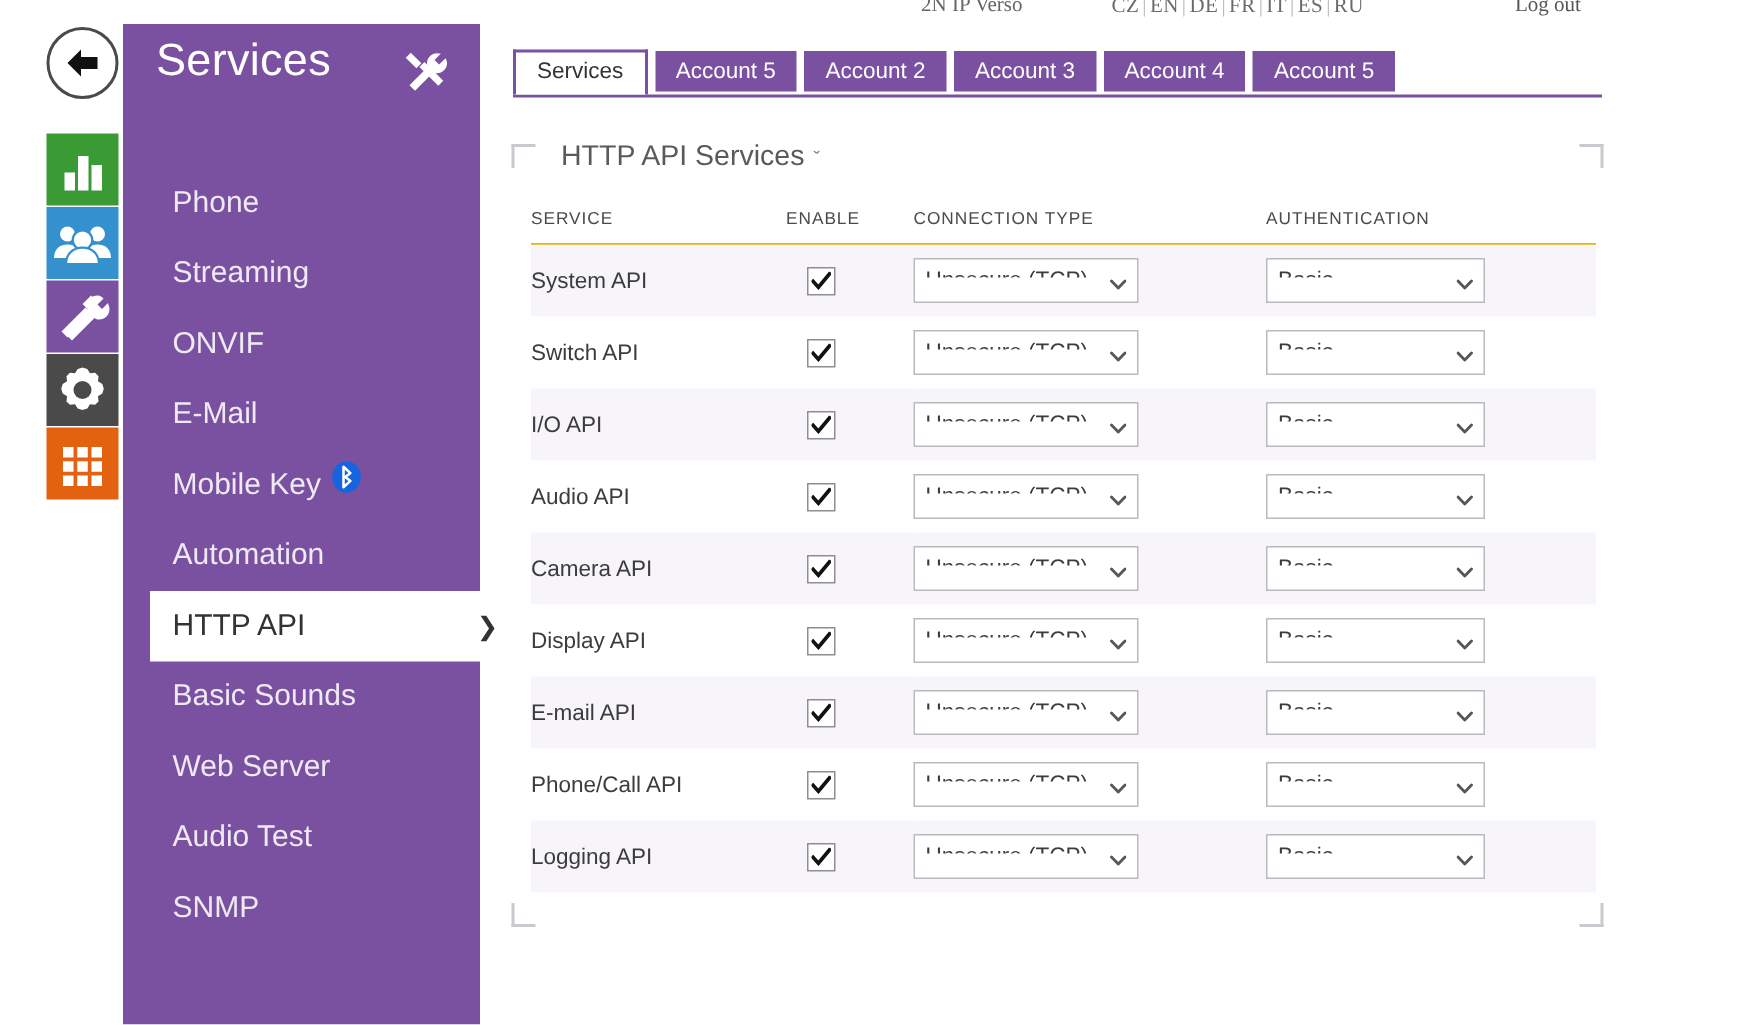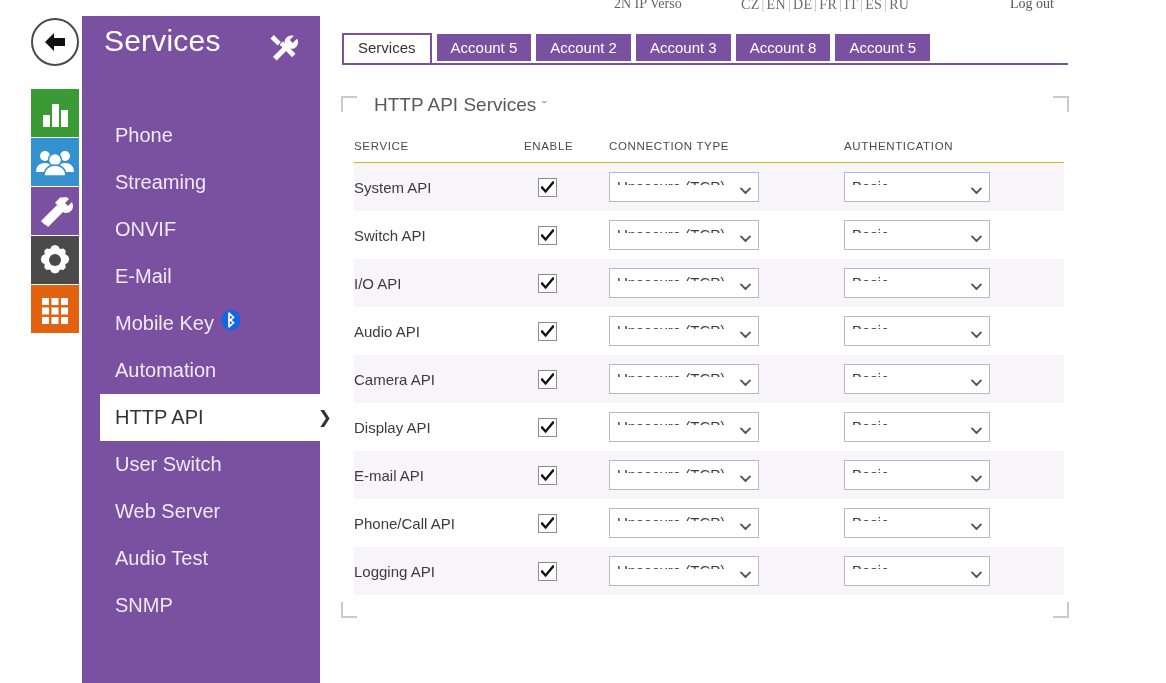--- a/index.html
+++ b/index.html
@@ -218,39 +218,39 @@
       <div class="side-item"><span>Phone</span></div>
       <div class="side-item"><span>Streaming</span></div>
       <div class="side-item"><span>ONVIF</span></div>
       <div class="side-item"><span>E-Mail</span></div>
       <div class="side-item"><span>Mobile Key</span><span class="bt-badge"><svg width="20" height="22" viewBox="0 0 20 22">
             <ellipse cx="10" cy="11" rx="9.5" ry="10.5" fill="#1565e0"></ellipse>
             <path d="M8 4.2v13.6l4.6-4.2L9.2 11l3.4-2.6z" fill="none" stroke="#fff" stroke-width="1.7" stroke-linejoin="round"></path>
           </svg></span></div>
       <div class="side-item"><span>Automation</span></div>
       <div class="side-item active"><span>HTTP API</span><span class="side-chevron">❯</span></div>
-      <div class="side-item"><span>User Switch</span></div>
+      <div class="side-item"><span>Basic Sounds</span></div>
       <div class="side-item"><span>Web Server</span></div>
       <div class="side-item"><span>Audio Test</span></div>
       <div class="side-item"><span>SNMP</span></div>
     </div>
 </div>
 
 <div id="top-header">
   <div id="device-name">2N IP Verso</div>
   <div id="lang-bar"><span class="lang">CZ</span><span class="sep">|</span><span class="lang">EN</span><span class="sep">|</span><span class="lang">DE</span><span class="sep">|</span><span class="lang">FR</span><span class="sep">|</span><span class="lang">IT</span><span class="sep">|</span><span class="lang">ES</span><span class="sep">|</span><span class="lang">RU</span></div>
   <div id="logout-link">Log out</div>
 </div>
 
 <div id="tab-bar">
     <div class="tab active">Services</div>
     <div class="tab">Account 5</div>
     <div class="tab">Account 2</div>
     <div class="tab">Account 3</div>
-    <div class="tab">Account 8</div>
+    <div class="tab">Account 4</div>
     <div class="tab">Account 5</div>
   </div>
 <div id="tab-underline"></div>
 
 <div id="panel">
   <div id="corner-tl" class="corner"></div>
   <div id="corner-tr" class="corner"></div>
   <div id="corner-bl" class="corner"></div>
   <div id="corner-br" class="corner"></div>
 

